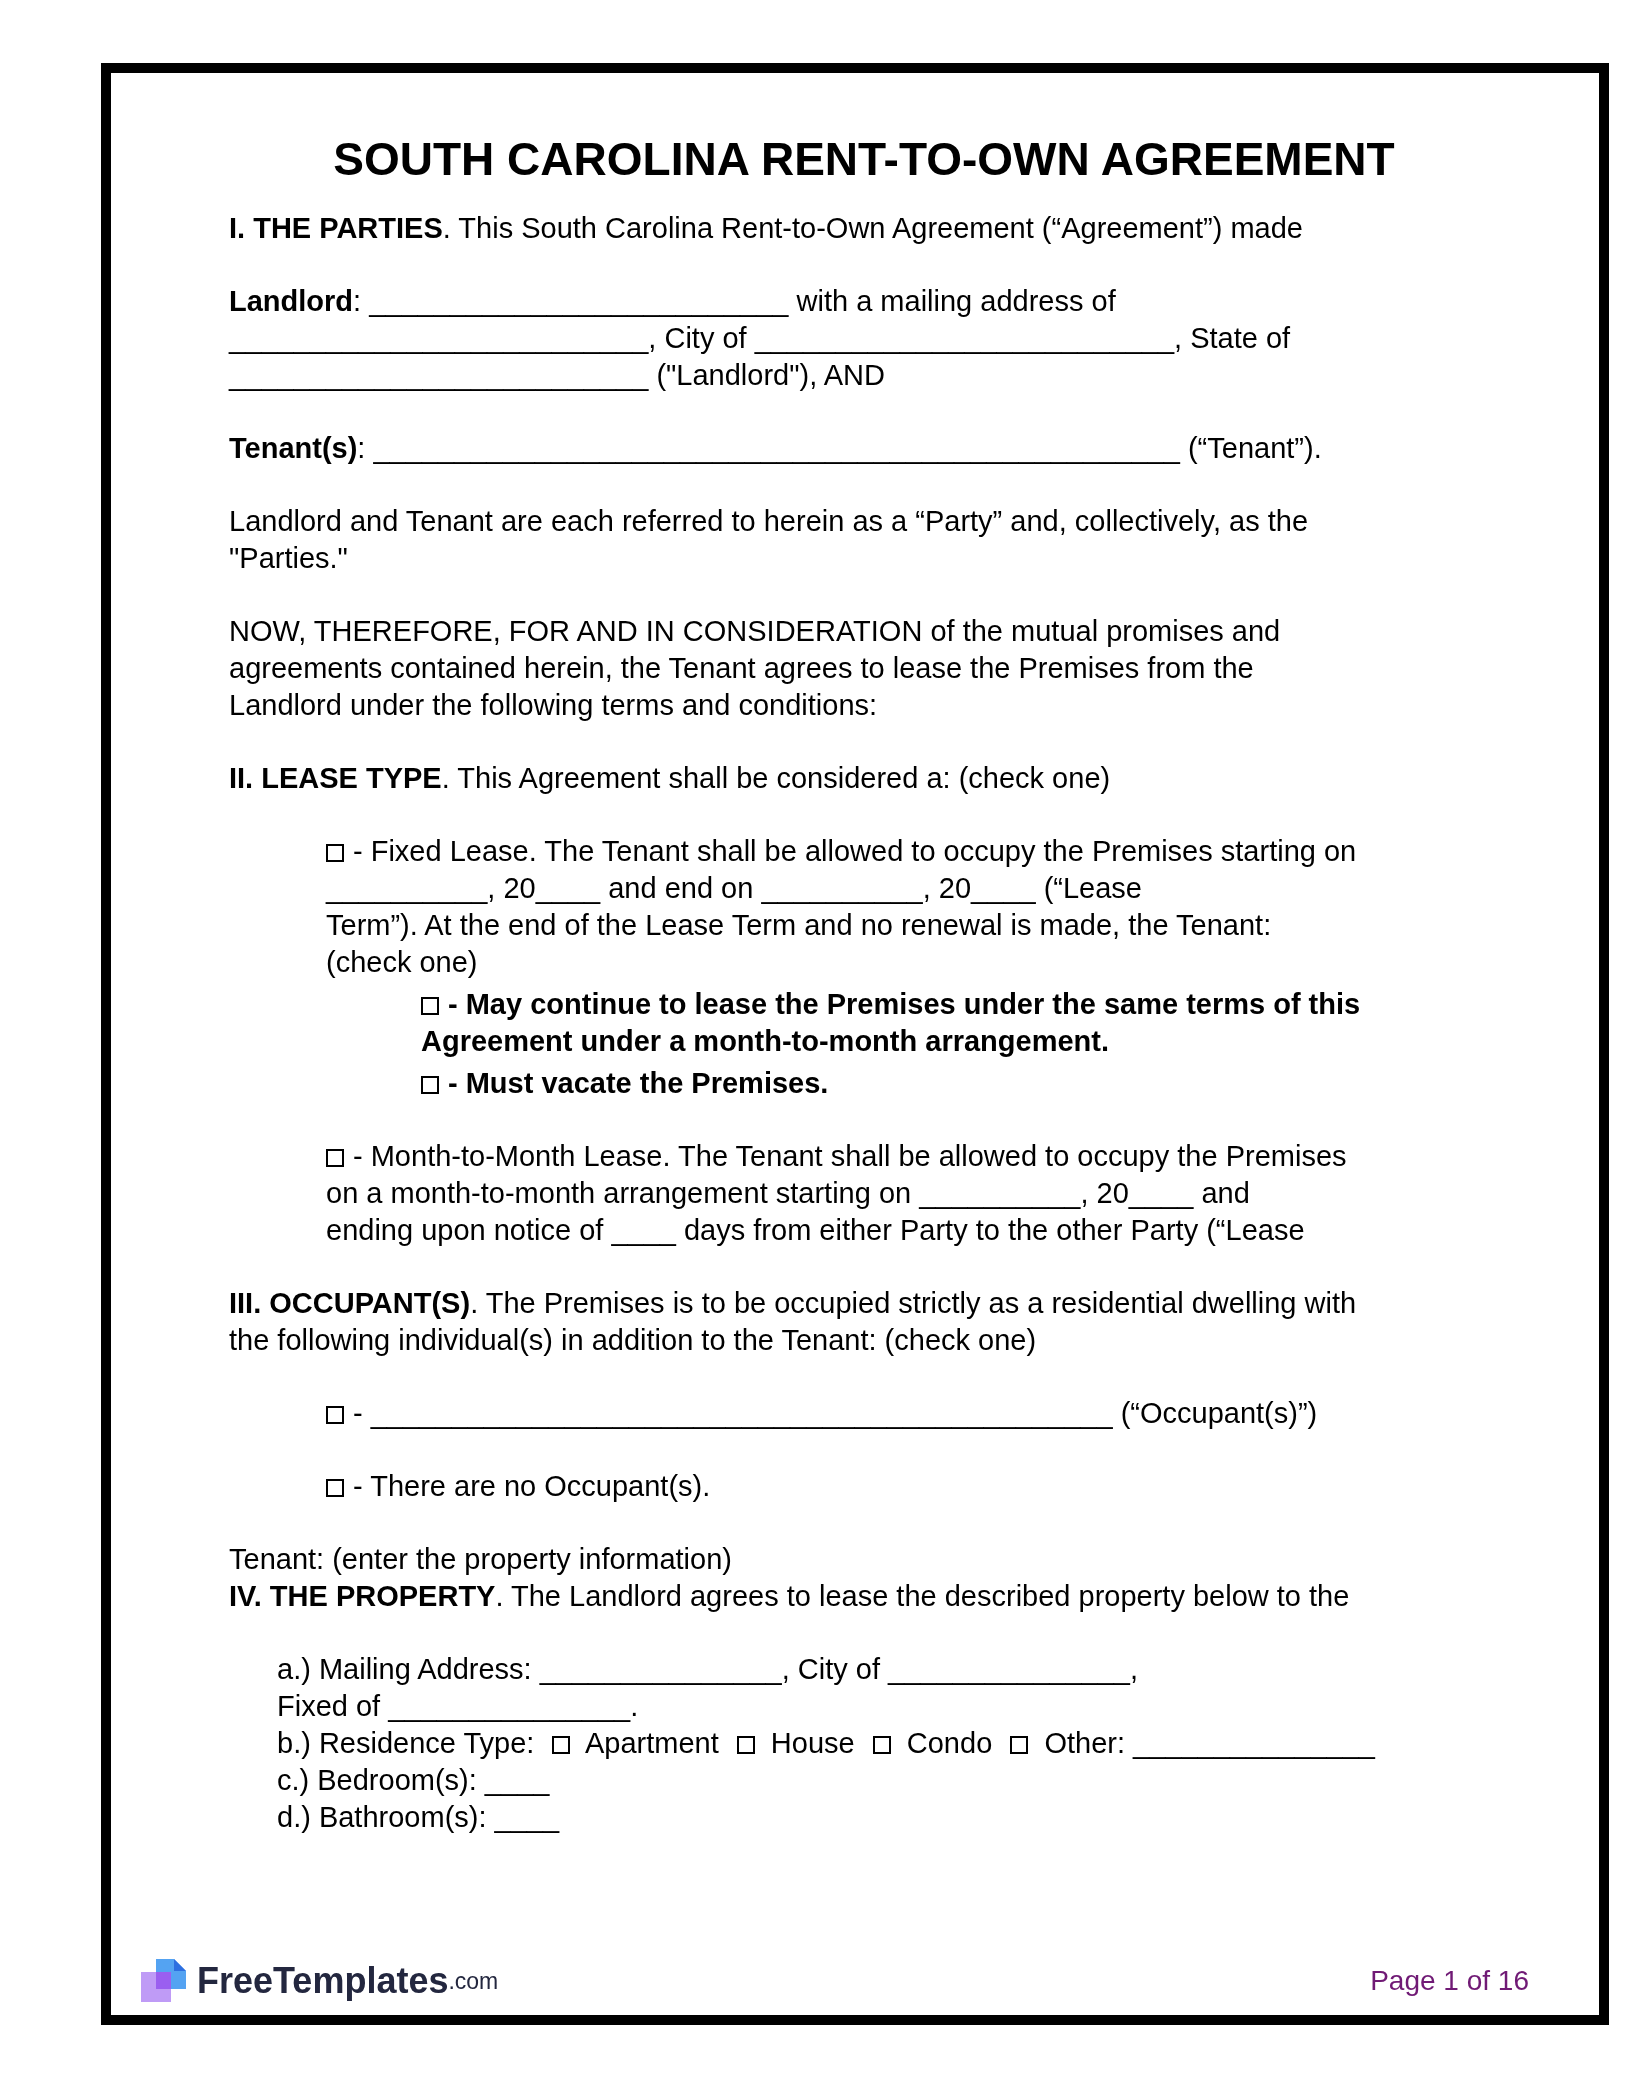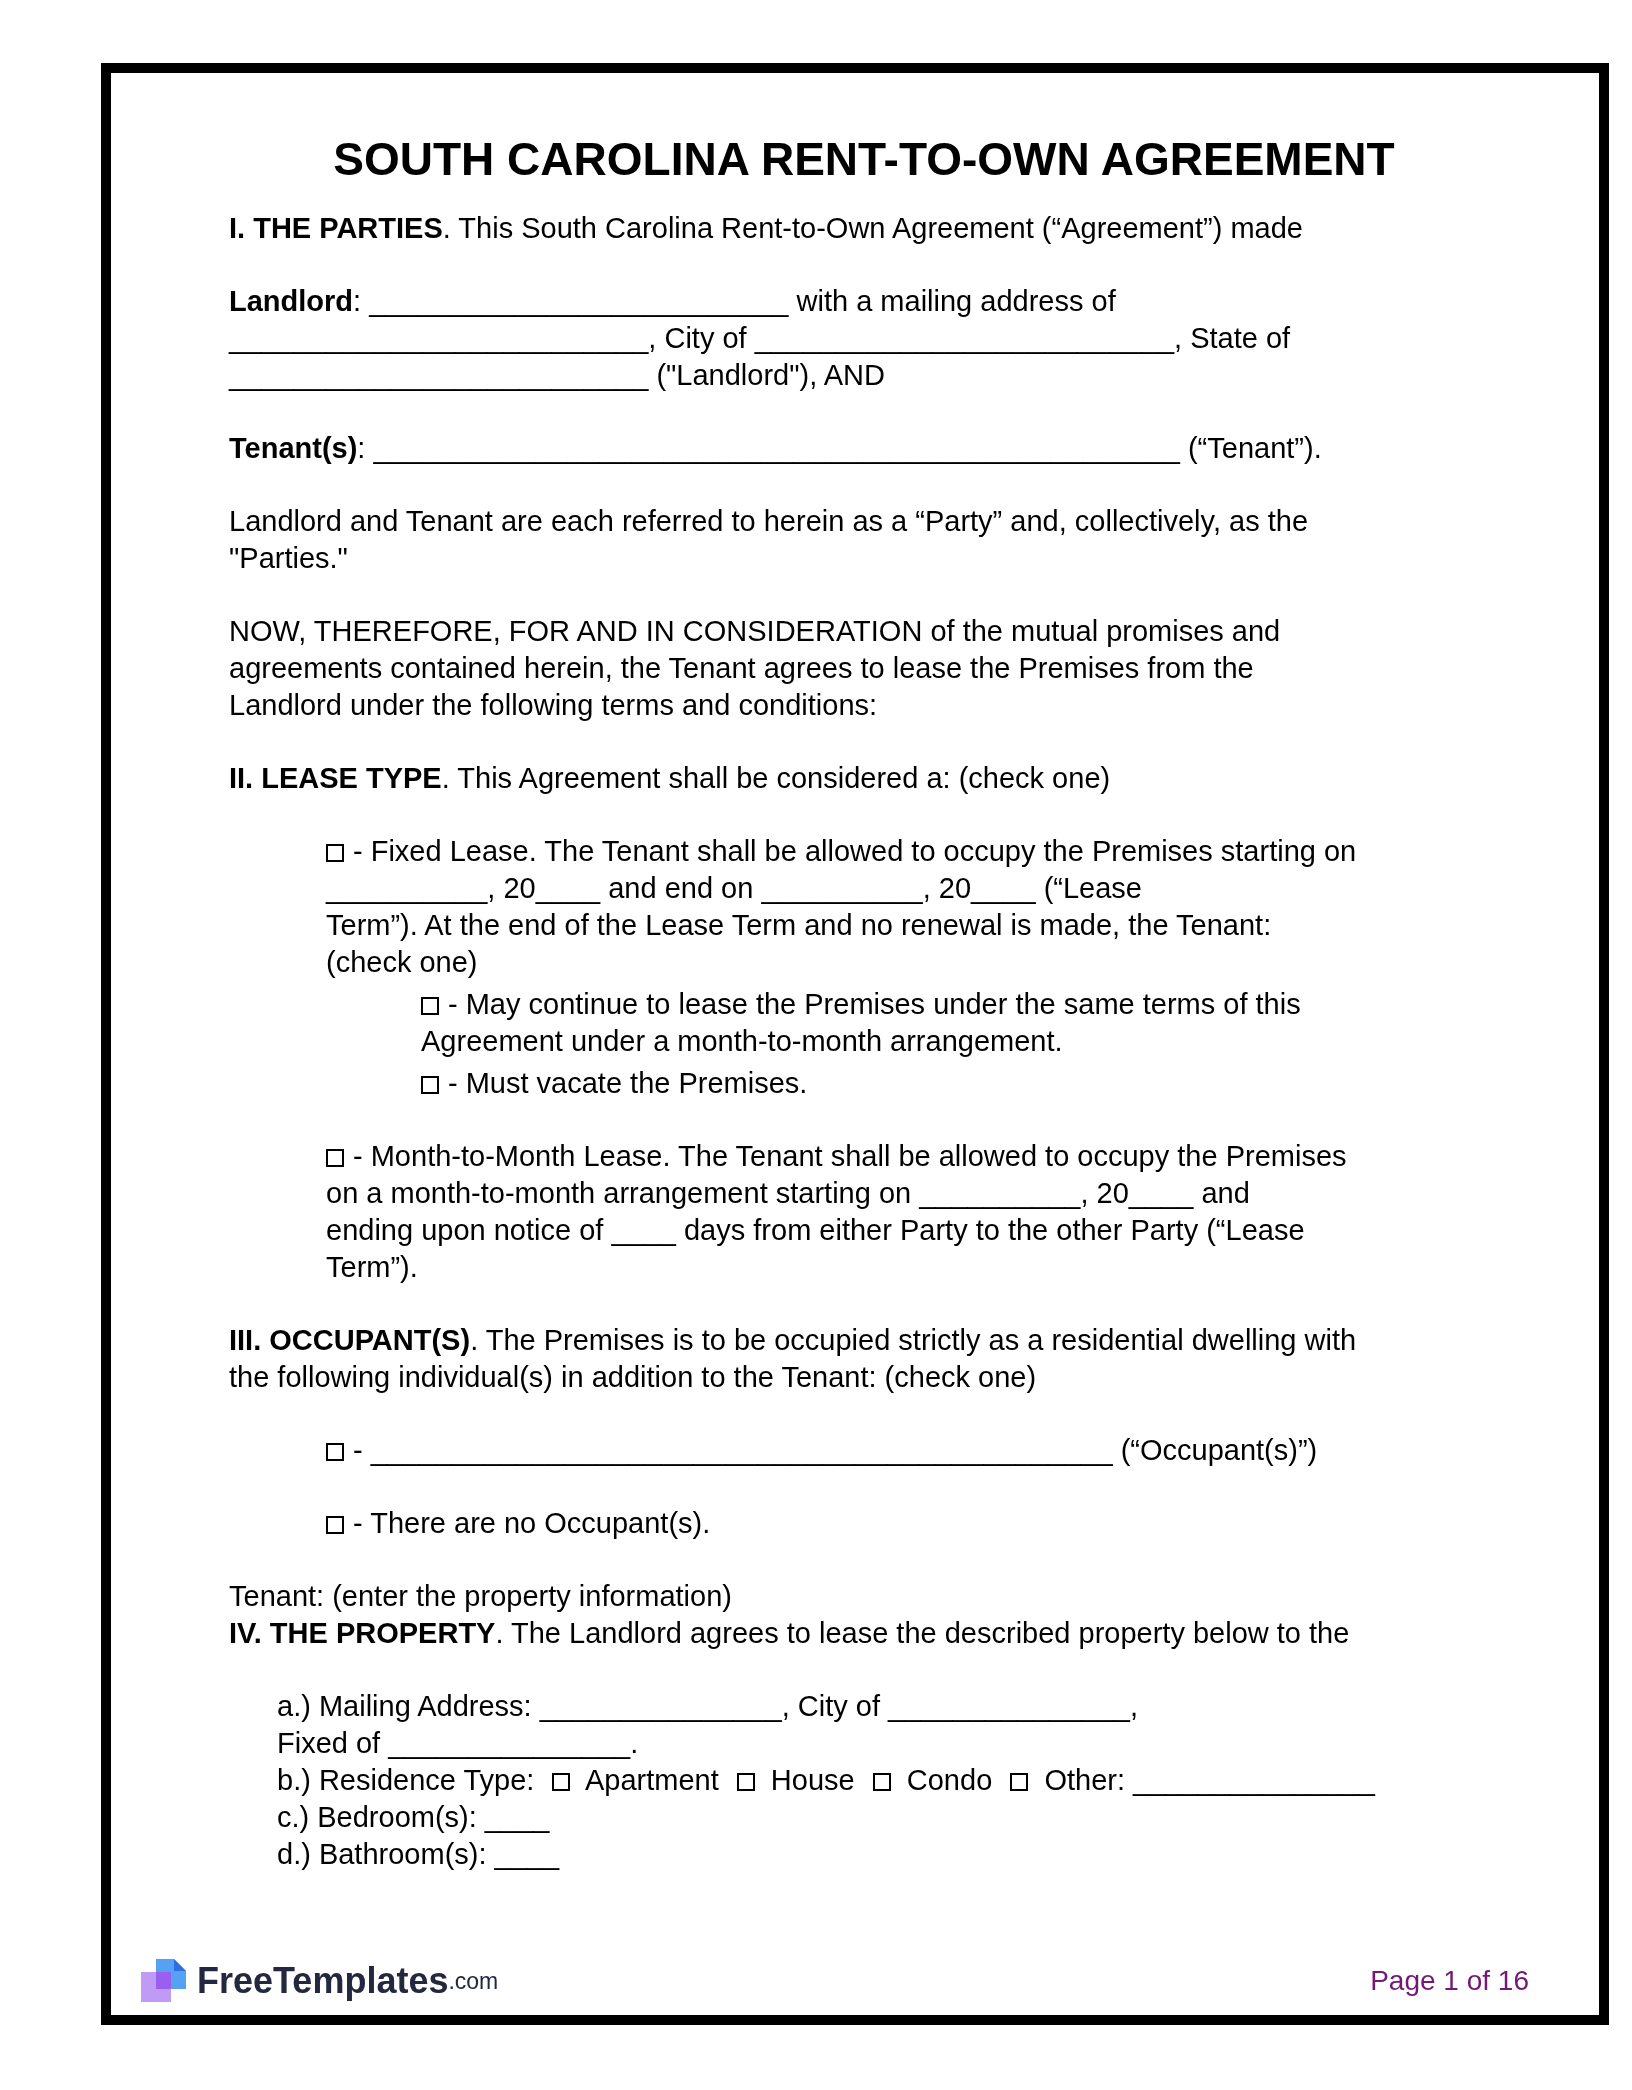--- a/index.html
+++ b/index.html
@@ -36,21 +36,21 @@
     font-weight: 700;
     text-align: center;
     letter-spacing: 0;
   }
   .para { margin: 0 0 36px 0; }
   .para.tight { margin-bottom: 5px; }
   .para.last { margin-bottom: 0; }
   .line { white-space: nowrap; }
   .b { font-weight: 700; }
   .ind1 { margin-left: 97px; }
-  .ind2 { margin-left: 192px; }
+  .ind2 { margin-left: 192px; font-weight: bold; }
   .indp { margin-left: 48px; }
   .checkbox {
     display: inline-block;
     width: 18px;
     height: 18px;
     box-sizing: border-box;
     border: 2px solid #000000;
     background: #ffffff;
     vertical-align: -1px;
     margin-right: 9px;
@@ -141,21 +141,20 @@
       </div>
 
       <div class="para ind2">
         <div class="line"><span class="checkbox"></span><span>- Must vacate the Premises.</span></div>
       </div>
 
       <div class="para ind1">
         <div class="line"><span class="checkbox"></span><span>- Month-to-Month Lease. The Tenant shall be allowed to occupy the Premises</span></div>
         <div class="line">on a month-to-month arrangement starting on __________, 20____ and</div>
         <div class="line">ending upon notice of ____ days from either Party to the other Party (“Lease</div>
-        <div class="line">Term”).</div>
       </div>
 
       <div class="para">
         <div class="line"><span class="b">III. OCCUPANT(S)</span><span>. The Premises is to be occupied strictly as a residential dwelling with</span></div>
         <div class="line">the following individual(s) in addition to the Tenant: (check one)</div>
       </div>
 
       <div class="para ind1">
         <div class="line"><span class="checkbox"></span><span>- ______________________________________________ (“Occupant(s)”)</span></div>
       </div>

